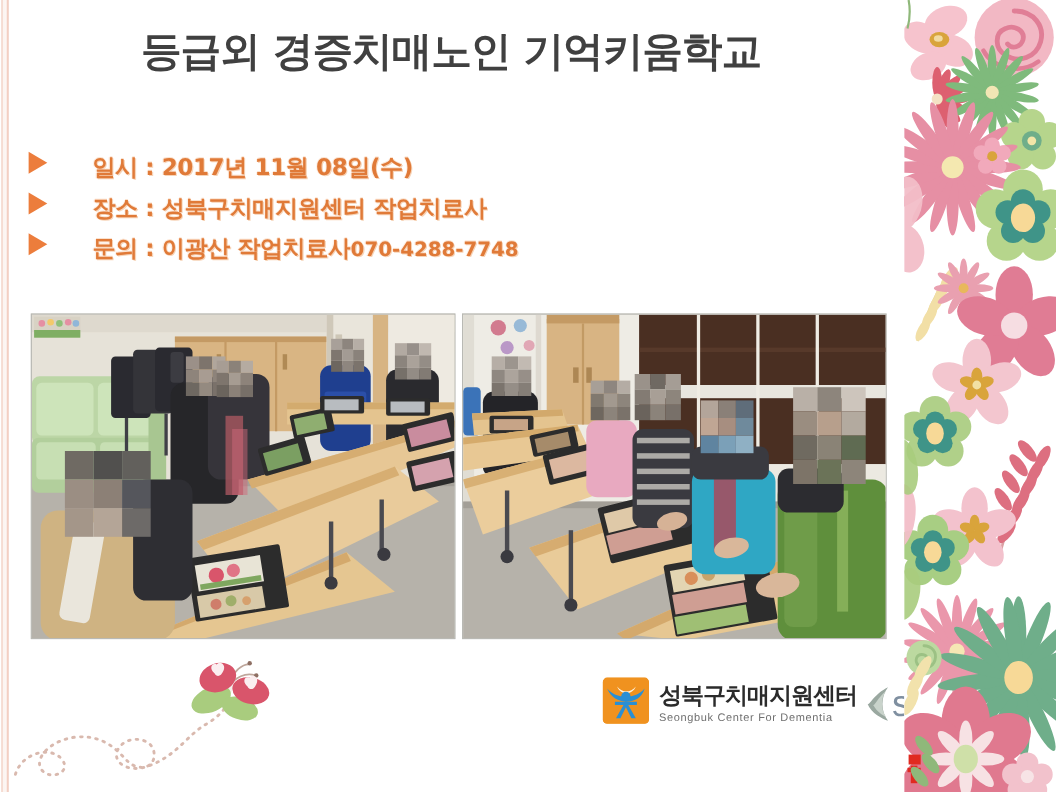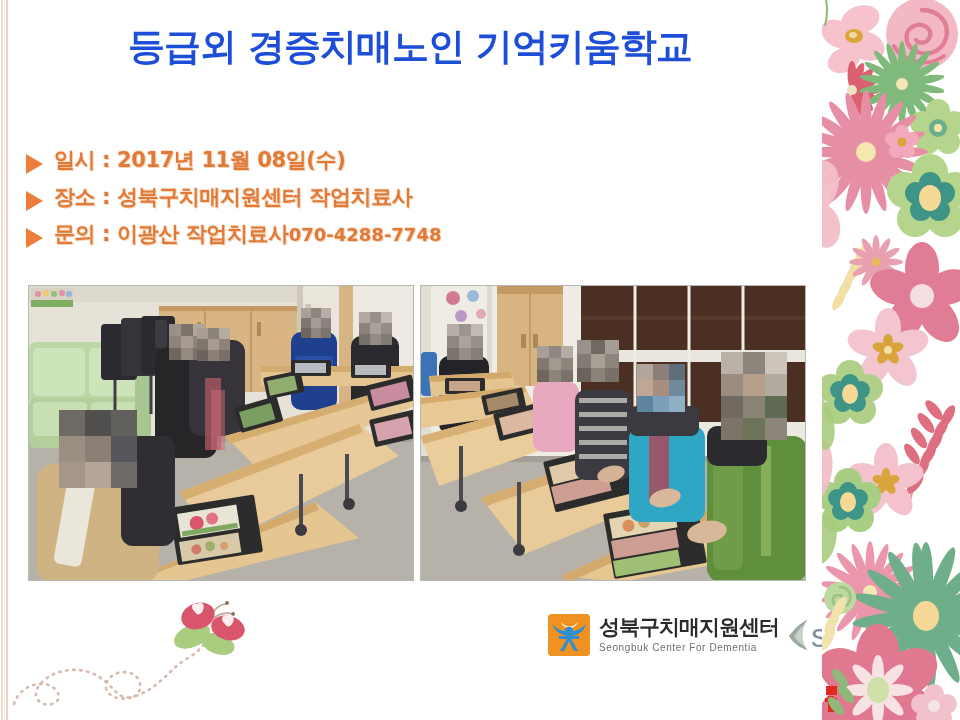--- a/index.html
+++ b/index.html
@@ -32,38 +32,39 @@
   
   .title-block {
     position: absolute;
     left: 40px; top: 26px;
     width: 740px;
     text-align: center;
   }
   .title-line {
     font-family: "DejaVu Sans", sans-serif;
     font-weight: bold;
-    color: #1d4ed8;
+    color: #404040;
     line-height: 1.12;
     letter-spacing: -1px;
   }
   .title-line.main { font-size: 37px; }
   .title-line.sub  { font-size: 35px; margin-top: 2px; }
 
   
   .bullets {
     position: absolute;
     left: 26px; top: 138px;
     width: 700px;
   }
   .bullet-row {
     display: flex;
-    align-items: flex-end;
+    align-items: flex-start;
     height: 36px;
     margin-bottom: 1px;
+    gap: 30px;
   }
   .bullet-tri {
     width: 0; height: 0;
     border-top: 10px solid transparent;
     border-bottom: 10px solid transparent;
     border-left: 17px solid #ec7d3c;
     margin-right: 11px;
     flex: 0 0 auto;
   }
   .bullet-text {
@@ -107,21 +108,21 @@
     left: 12px; top: 592px;
     width: 290px; height: 118px;
   }
 
   
   .logo {
     position: absolute;
     left: 536px; top: 612px;
     height: 46px;
     display: flex;
-    align-items: center;
+    align-items: flex-end;
     padding-left: 12px;
   }
   .logo-mark {
     width: 42px; height: 42px;
     background: #f0921f;
     border-radius: 4px;
     position: relative;
     margin-right: 9px;
     flex: 0 0 auto;
     overflow: hidden;

